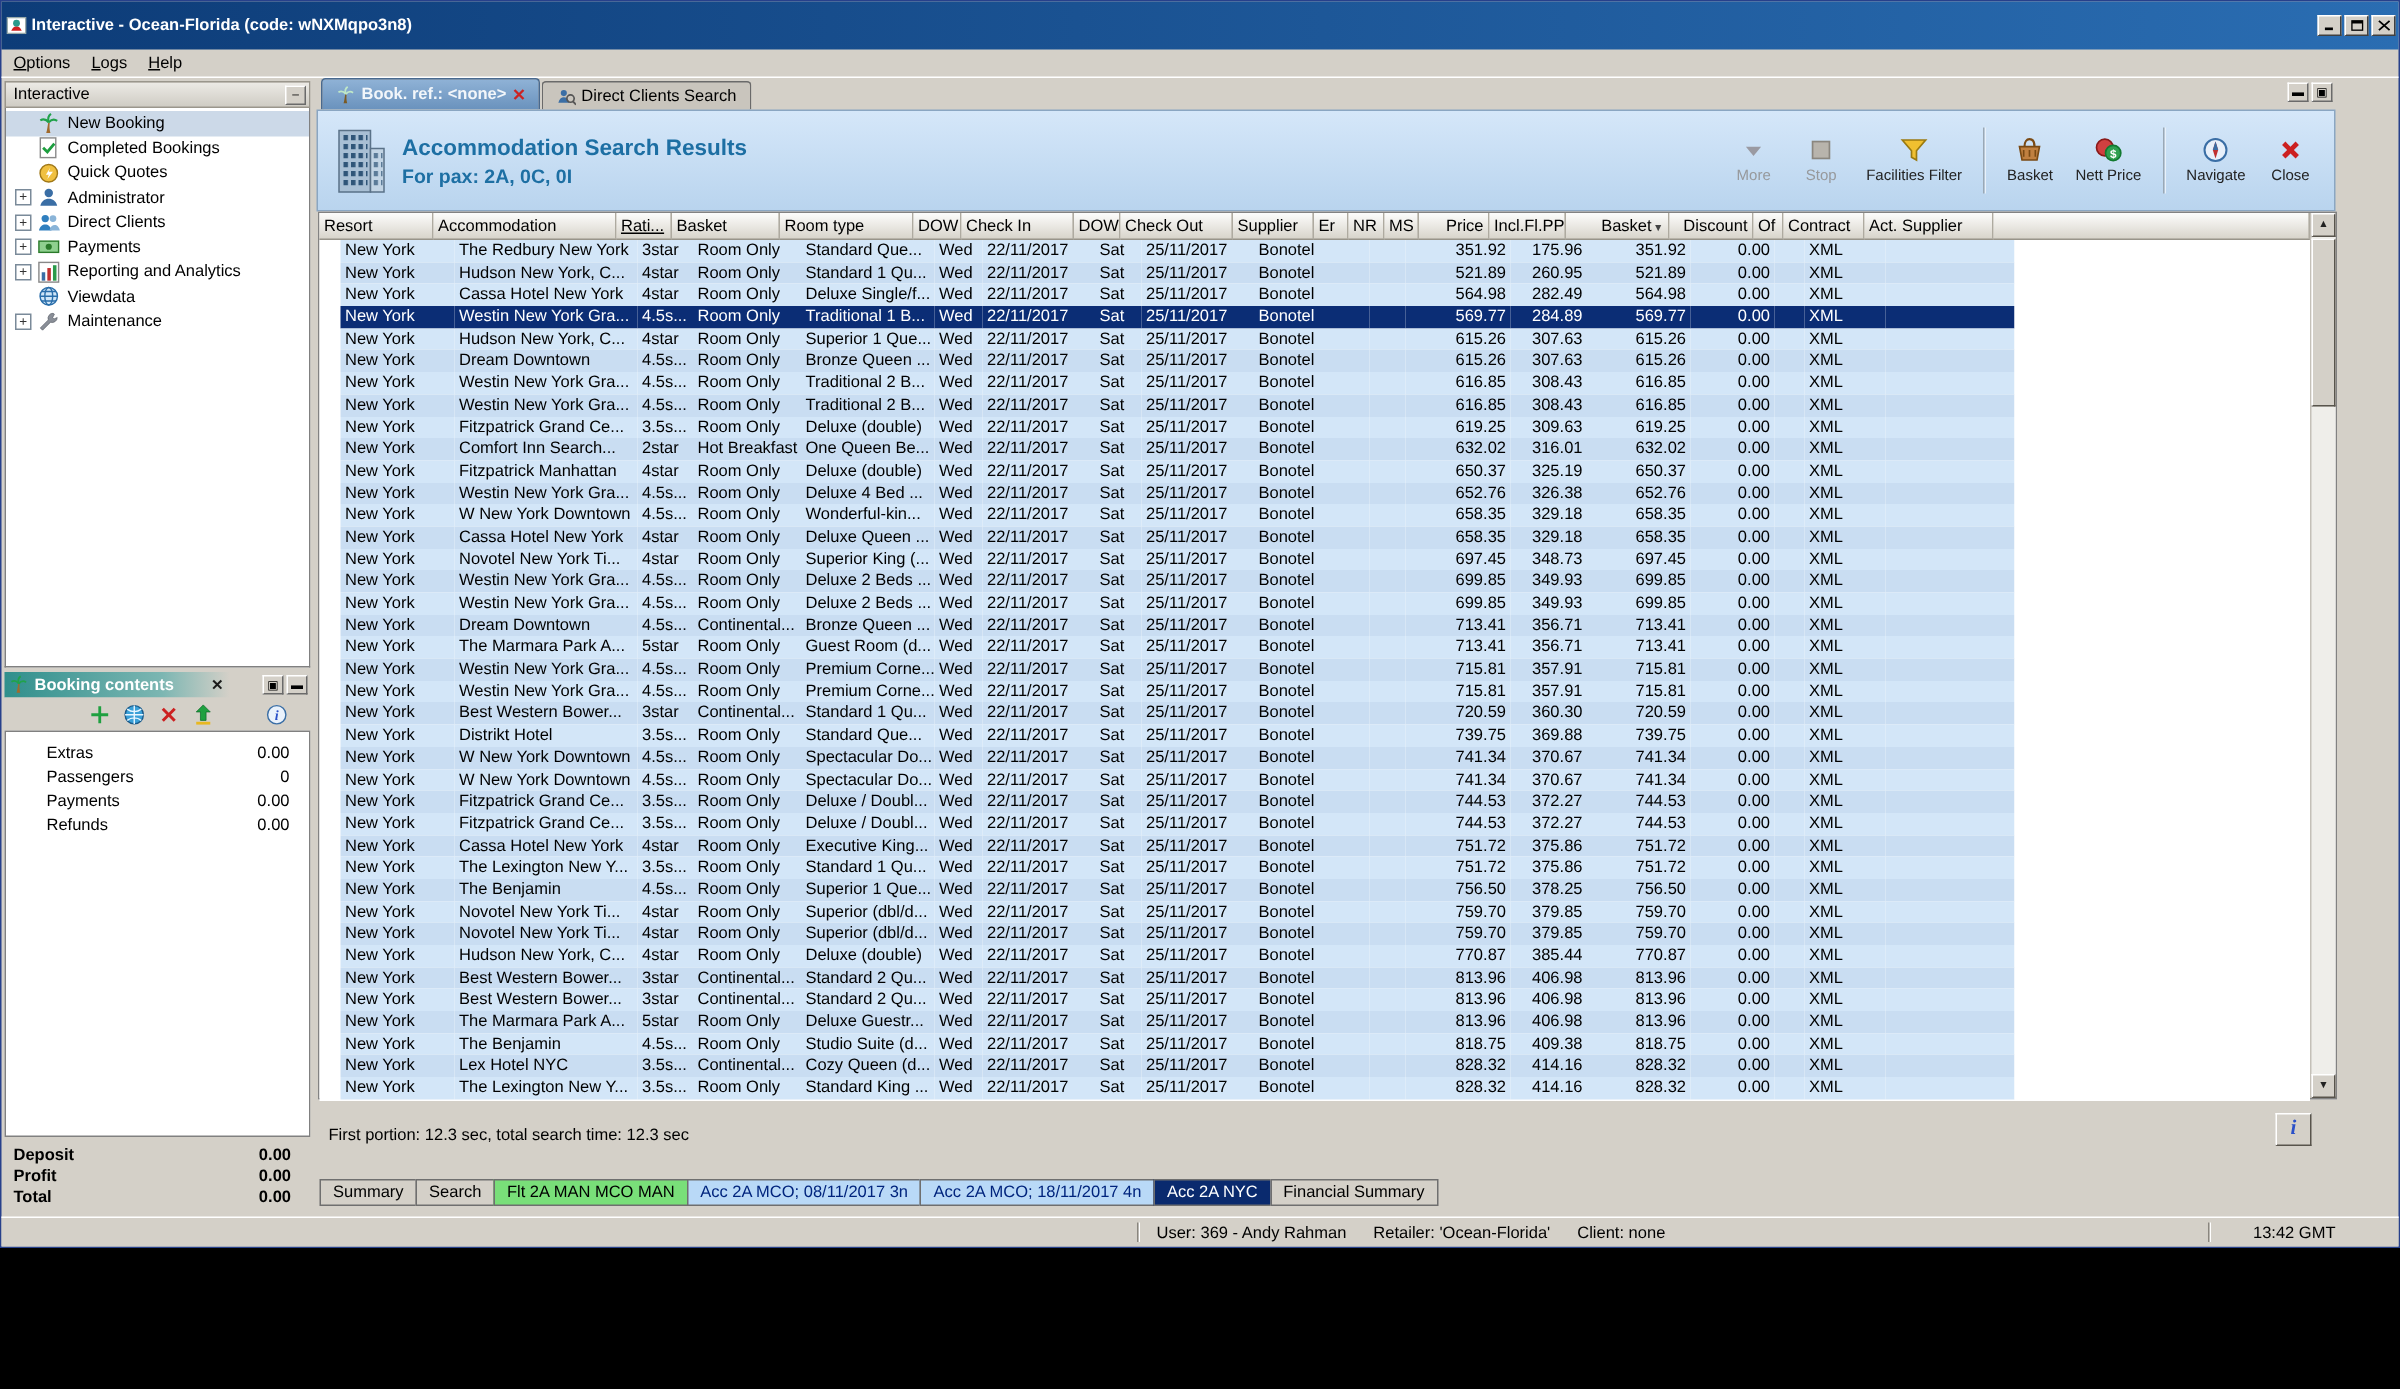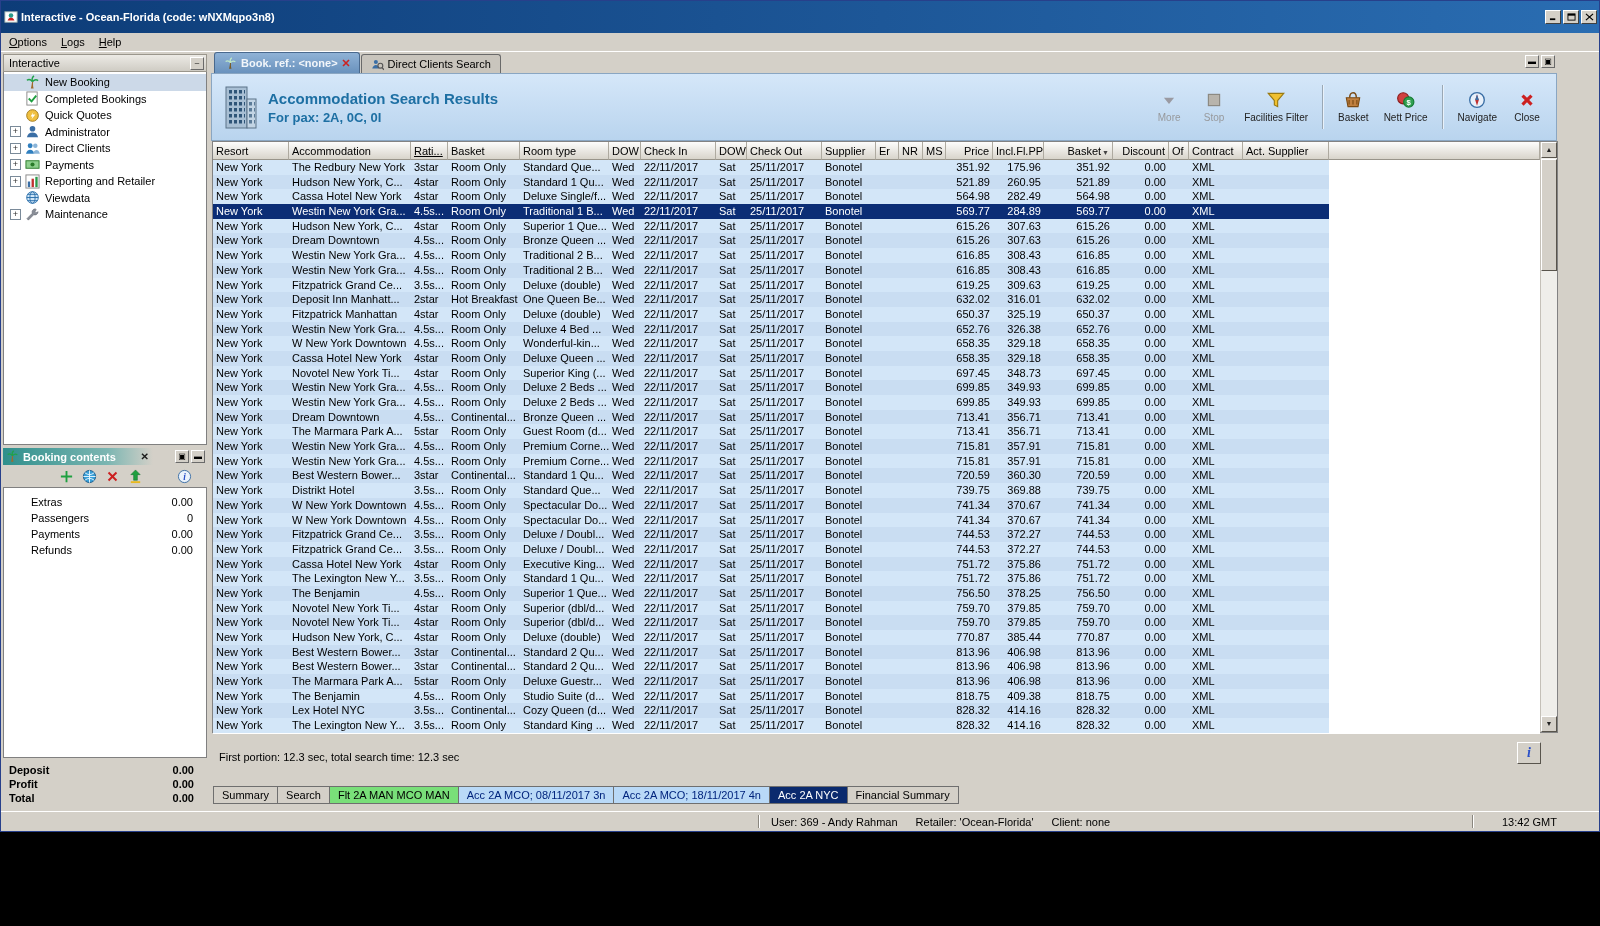--- a/index.html
+++ b/index.html
@@ -68,21 +68,21 @@
   .vsep { width:2px; height:44px; border-left:1px solid #9aa8b5; border-right:1px solid #e8f1fa; margin:0 3px; }
 
   .results-label { height:22px; flex:none; line-height:22px; font-weight:bold; padding-left:3px; }
 
   .table-wrap { height:592px; flex:none; width:1346px; margin-left:1px; border:1px solid #828282; background:#fff; position:relative; padding-right:17px; }
   .hrow { display:flex; height:18px; background:#d4d0c8; }
   .hcell { flex:none; line-height:16px; padding:1px 3px 0; background:linear-gradient(180deg,#fdfdfc,#d8d4cb); border-right:1px solid #aeaaa0; border-bottom:1px solid #98948a; overflow:hidden; white-space:nowrap; }
   .hcell.r { text-align:right; }
   .sortglyph { font-size:7px; color:#444; margin-left:1px; }
   .tbody { position:relative; background:#fff; height:574px; overflow:hidden; }
-  .trow { display:flex; height:14.7px; line-height:14.5px; }
+  .trow { display:flex; height:14.7px; line-height:14.5px;margin-left:14px; }
   .tcell { flex:none; overflow:hidden; white-space:nowrap; padding:0 3px; }
   .tcell.r { text-align:right; }
   .trow.even .tcell { background:#d3e6f8; }
   .trow.odd  .tcell { background:#c9ddf2; }
   .trow .tcell.filler { background:#fff; }
   .trow.selected .tcell { background:#0b2d75; color:#fff; }
   .trow.selected .tcell.filler { background:#fff; }
 
   .vscroll { position:absolute; right:0; top:0; bottom:0; width:17px; background:#efeeea; border-left:1px solid #c4c0b8; }
   .sbtn { position:absolute; left:0; width:16px; height:16px; background:#d4d0c8; border:1px solid; border-color:#fff #58544c #58544c #fff; font-size:7px; text-align:center; line-height:14px; color:#222; }
@@ -224,21 +224,21 @@
           <div class="tree-row">
             <span class="expander">+</span>
             <span class="ic" style="width: 15px; height: 15px;">
               <svg viewBox="0 0 16 16">
                 <rect x="1" y="1" width="14" height="14" fill="#fff" stroke="#888"></rect>
                 <rect x="3" y="8" width="2.5" height="6" fill="#3a6ea5"></rect>
                 <rect x="7" y="5" width="2.5" height="9" fill="#c03030"></rect>
                 <rect x="11" y="3" width="2.5" height="11" fill="#2a9a4a"></rect>
               </svg>
             </span>
-            <span>Reporting and Retailer</span>
+            <span>Reporting and Analytics</span>
           </div>
           <div class="tree-row">
             <span class="exp-space"></span>
             <span class="ic" style="width: 15px; height: 15px;">
               <svg viewBox="0 0 16 16">
                 <circle cx="8" cy="8" r="6.2" fill="#cfe6f8" stroke="#2a6eaa"></circle>
                 <ellipse cx="8" cy="8" rx="2.8" ry="6.2" fill="none" stroke="#2a6eaa"></ellipse>
                 <path d="M1.8 8h12.4M2.8 4.6h10.4M2.8 11.4h10.4" stroke="#2a6eaa" fill="none"></path>
               </svg>
             </span>
@@ -695,21 +695,21 @@
               <div class="tcell r" style="width: 51px;">309.63</div>
               <div class="tcell r" style="width: 69px;">619.25</div>
               <div class="tcell r" style="width: 56px;">0.00</div>
               <div class="tcell" style="width: 20px;"></div>
               <div class="tcell" style="width: 54px;">XML</div>
               <div class="tcell" style="width: 86px;"></div>
               <div class="tcell filler" style="width: 211px;"></div>
             </div>
             <div class="trow odd">
               <div class="tcell" style="width: 76px;">New York</div>
-              <div class="tcell" style="width: 122px;">Deposit Inn Manhatt...</div>
+              <div class="tcell" style="width: 122px;">Comfort Inn Search...</div>
               <div class="tcell" style="width: 37px;">2star</div>
               <div class="tcell" style="width: 72px;">Hot Breakfast</div>
               <div class="tcell" style="width: 89px;">One Queen Be...</div>
               <div class="tcell" style="width: 32px;">Wed</div>
               <div class="tcell" style="width: 75px;">22/11/2017</div>
               <div class="tcell" style="width: 31px;">Sat</div>
               <div class="tcell" style="width: 75px;">25/11/2017</div>
               <div class="tcell" style="width: 54px;">Bonotel</div>
               <div class="tcell" style="width: 23px;"></div>
               <div class="tcell" style="width: 24px;"></div>

